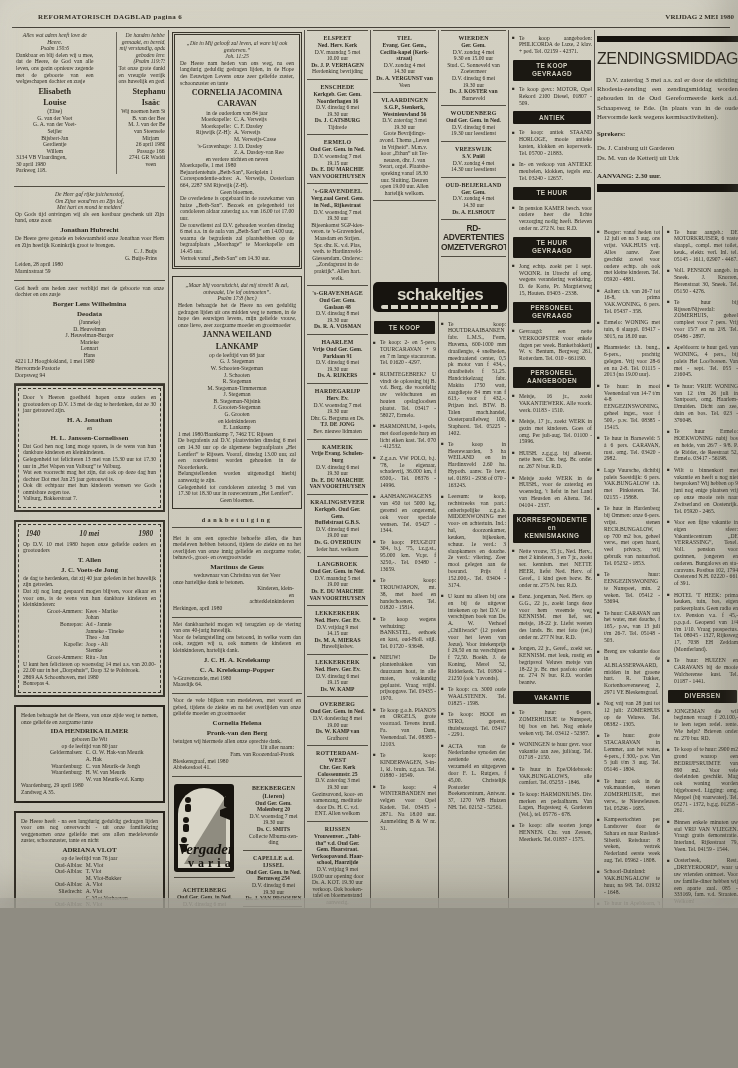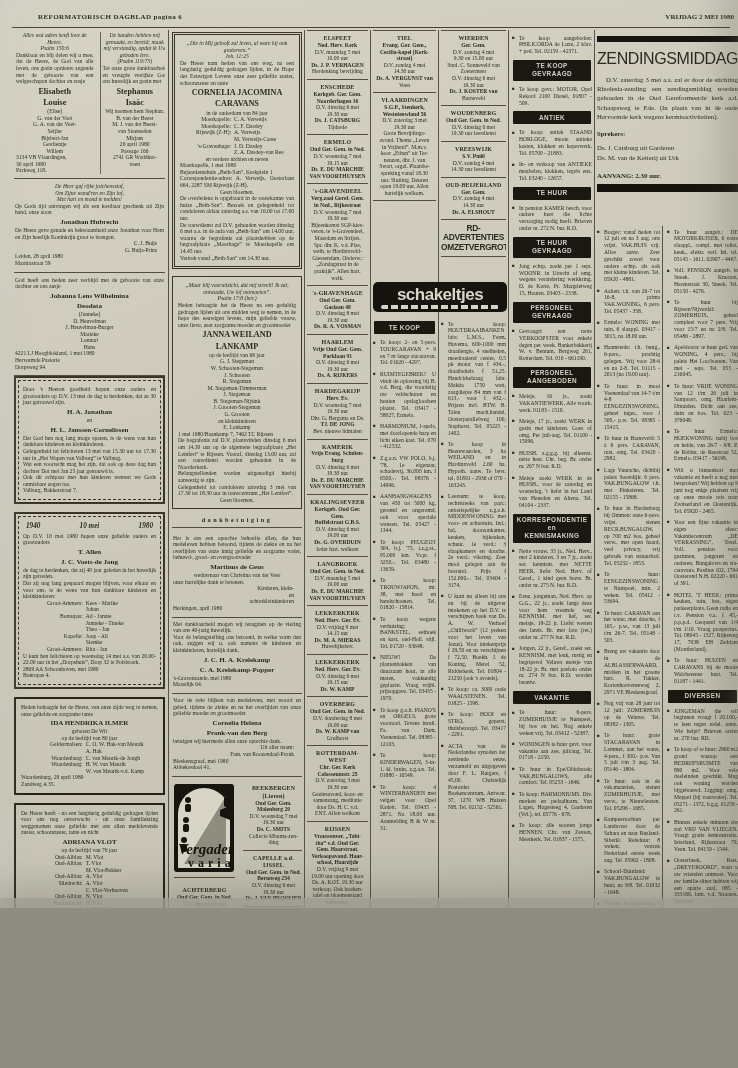--- a/index.html
+++ b/index.html
@@ -18,21 +18,21 @@
   .c{text-align:center;}
   .r{text-align:right;padding-right:7px;}
   .vi{font-style:italic;text-align:center;}
   .nm{font-weight:bold;font-size:8.2px;text-align:center;line-height:1.12;margin:2px 0 1px;}
   .nm2{font-weight:bold;font-size:7px;text-align:center;line-height:1.15;margin:2px 0 1px;}
   .t{font-weight:bold;font-size:5.9px;letter-spacing:.2px;text-align:center;margin-top:1px;}
   .m{font-weight:bold;text-align:center;}
   .ch{padding:3px 1px 4px;border-bottom:1px solid #514d42;text-align:center;}
   .ann{padding:4px 1px 5px;border-bottom:1px solid #514d42;}
   .cell{padding:0 2px;}
-  .twocol{display:grid;grid-template-columns:54% 46%;column-gap:4px;border-bottom:1px solid #514d42;padding-bottom:4px;}
+  .twocol{display:grid;grid-template-columns:54% 46%;column-gap:20px;border-bottom:1px solid #514d42;padding-bottom:12px;}
   .twocol .cell+.cell{border-left:1px solid #6a665c;}
   .bgrid{display:grid;grid-template-columns:50% 50%;column-gap:4px;margin-top:4px;}
   .box{border:1px solid #39352b;padding:5px 5px;margin:0 0 7px;}
   .dbl{box-shadow:0 0 0 1px #cecbbd, 0 0 0 2px #39352b;margin:2px 2px 9px;}
   .thick{border:2.5px solid #27231b;margin:0 0 8px;}
   .fancy{border:2px solid #39352b;outline:1px dashed #39352b;outline-offset:-5px;padding:8px 7px;margin:0 0 8px;}
   .yrs{display:flex;justify-content:space-between;font-weight:bold;font-style:italic;font-size:7.2px;padding:0 3px 2px;}
   .fr{display:flex;}
   .fa{width:46%;text-align:right;padding-right:3px;white-space:nowrap;}
   .fb{width:54%;text-align:left;white-space:nowrap;}
@@ -124,21 +124,21 @@
         <div class="ln j">Op Gods tijd ontvingen wij als een kostbaar geschenk uit Zijn hand, onze zoon</div>
         <div class="ln nm2">Jonathan Hubrecht</div>
         <div class="ln j">De Heere geve genade en bekwaamheid onze Jonathan voor Hem en Zijn heerlijk Koninkrijk groot te brengen.</div>
         <div class="ln r">C. J. Buijs</div>
         <div class="ln r">G. Buijs-Prins</div>
         <div class="ln ">Leiden, 28 april 1980</div>
         <div class="ln ">Marnixstraat 59</div>
       </div>
       <div class="ann">
         <div class="ln j">God heeft ons heden zeer verblijd met de geboorte van onze dochter en ons zusje</div>
-        <div class="ln nm2">Johanna Lens Wilhelmina</div>
+        <div class="ln nm2">Borger Lens Wilhelmina</div>
         <div class="ln nm2">Deodata</div>
         <div class="ln c">(Janneke)</div>
         <div class="ln c">D. Heuvelman</div>
         <div class="ln c">J. Heuvelman-Burger</div>
         <div class="ln c">Marieke</div>
         <div class="ln c">Lennart</div>
         <div class="ln c">Hans</div>
         <div class="ln ">4221 LJ Hoogblokland, 1 mei 1980</div>
         <div class="ln ">Hervormde Pastorie</div>
         <div class="ln ">Dorpsweg 94</div>
@@ -284,21 +284,21 @@
         <div class="ln j">Gelegenheid tot condoleren - aan huis - vrijdag en zaterdag van 15.00-17.00 uur en 19.00-21.00 uur.</div>
         <div class="ln j">De begrafenis zal D.V. plaatsvinden dinsdag 6 mei, 14.00 uur op de begraafplaats te Oud-Alblas.</div>
       </div>
     </div>
   <div id="colB" class="col" style="left:172px;top:32px;width:130px;height:1030px;">
       <div class="box dbl">
         <div class="ln vi">„Die in Mij gelooft zal leven, al ware hij ook gestorven.”</div>
         <div class="ln vi">Joh. 11:25</div>
         <div class="ln j">De Heere nam heden van ons weg, na een langdurig geduldig gedragen lijden, in de Hope des Eeuwigen Levens onze zeer geliefde zuster, schoonzuster en tante</div>
         <div class="ln nm">CORNELIA JACOMINA</div>
-        <div class="ln nm">CARAVANS</div>
+        <div class="ln nm">CARAVAN</div>
         <div class="ln c">in de ouderdom van 84 jaar</div>
         <div class="ln fr">
           <span class="fa">Moerkapelle:</span>
           <span class="fb">C. A. Verweijs</span>
         </div>
         <div class="ln fr">
           <span class="fa">Moerkapelle:</span>
           <span class="fb">C. F. Dasdey</span>
         </div>
         <div class="ln fr">

